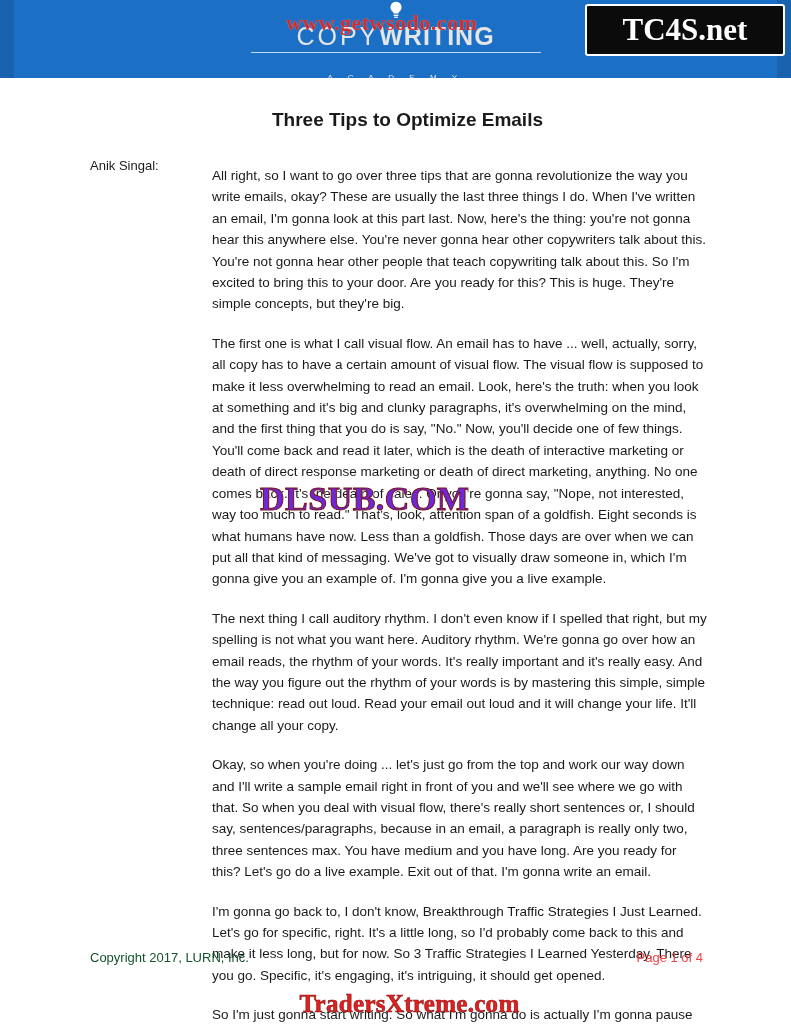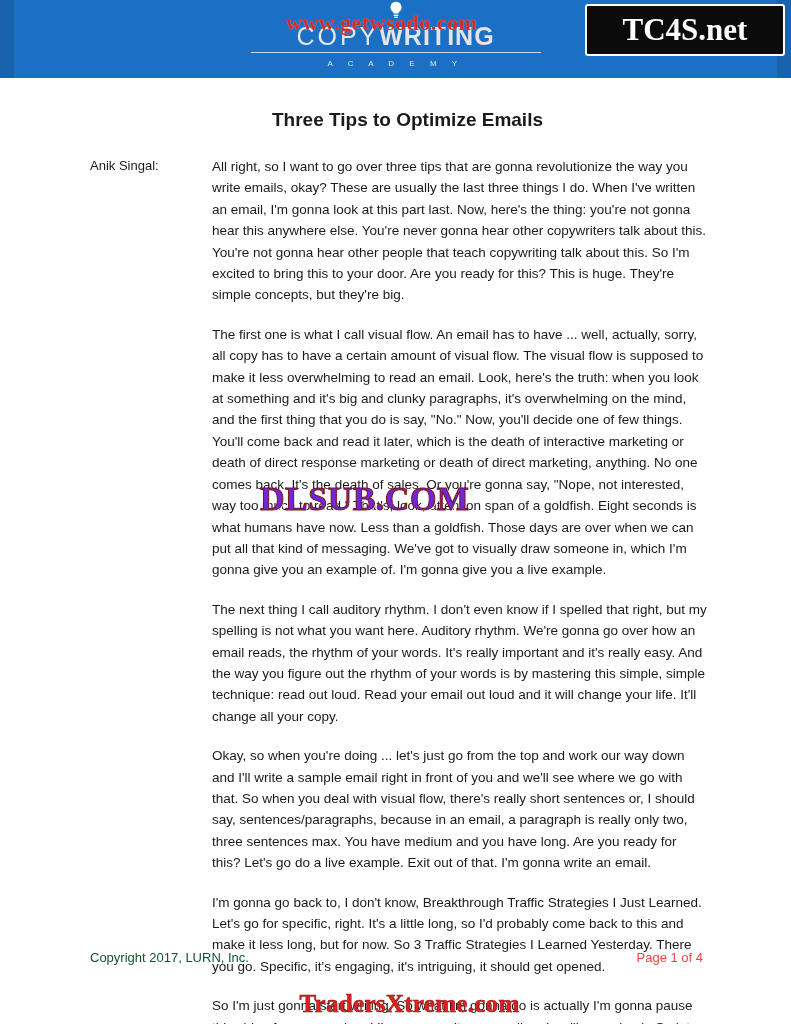--- a/index.html
+++ b/index.html
@@ -65,21 +65,21 @@
     font-weight: 300;
     letter-spacing: 3px;
   }
   .logo-main .bold {
     font-weight: 700;
     letter-spacing: 1px;
   }
   .logo-sub {
     font-size: 8px;
     letter-spacing: 6.5px;
-    margin-top: 6px;
+    margin-top: 20px;
     font-weight: 400;
     white-space: nowrap;
   }
   .logo-rule {
     width: 290px;
     height: 1px;
     background: rgba(255,255,255,0.75);
     margin: 3px auto 0 auto;
   }
 
@@ -143,21 +143,21 @@
     position: absolute;
     left: 212px;
     top: 156px;
     width: 495px;
     font-size: 13.5px;
     line-height: 21.4px;
     color: #1a1a1a;
     text-align: left;
   }
   .transcript p {
-    margin: 0 0 18px 0;
+    margin: 9px 0 18px 0;
   }
   .transcript p:last-child {
     margin-bottom: 0;
   }
 
   
   .footer-copyright {
     position: absolute;
     left: 90px;
     top: 950px;

